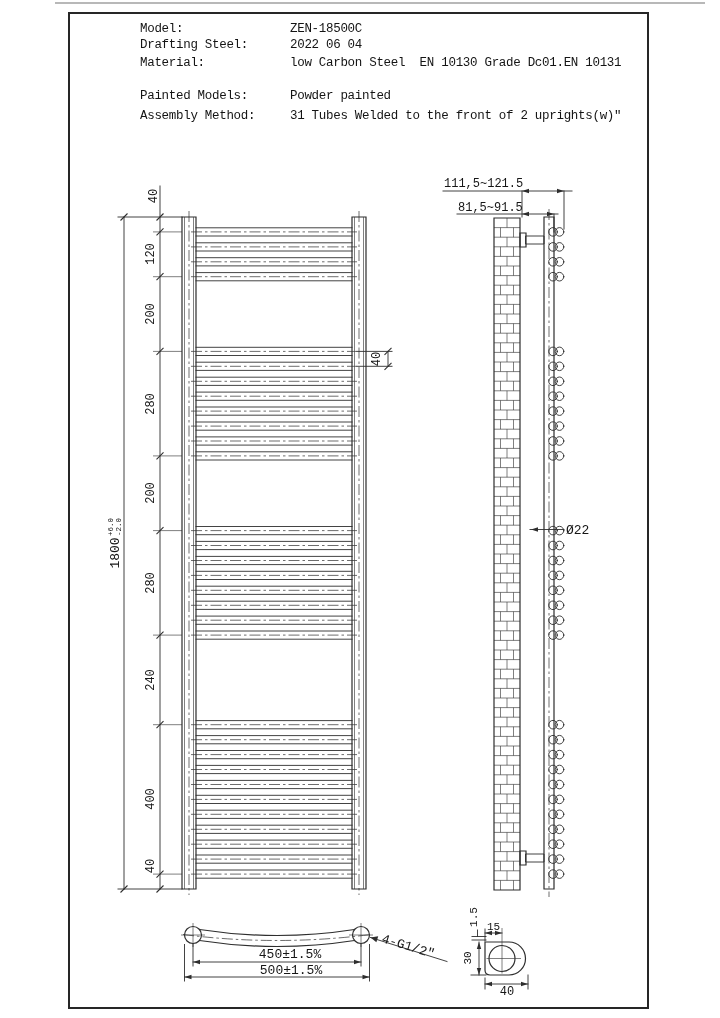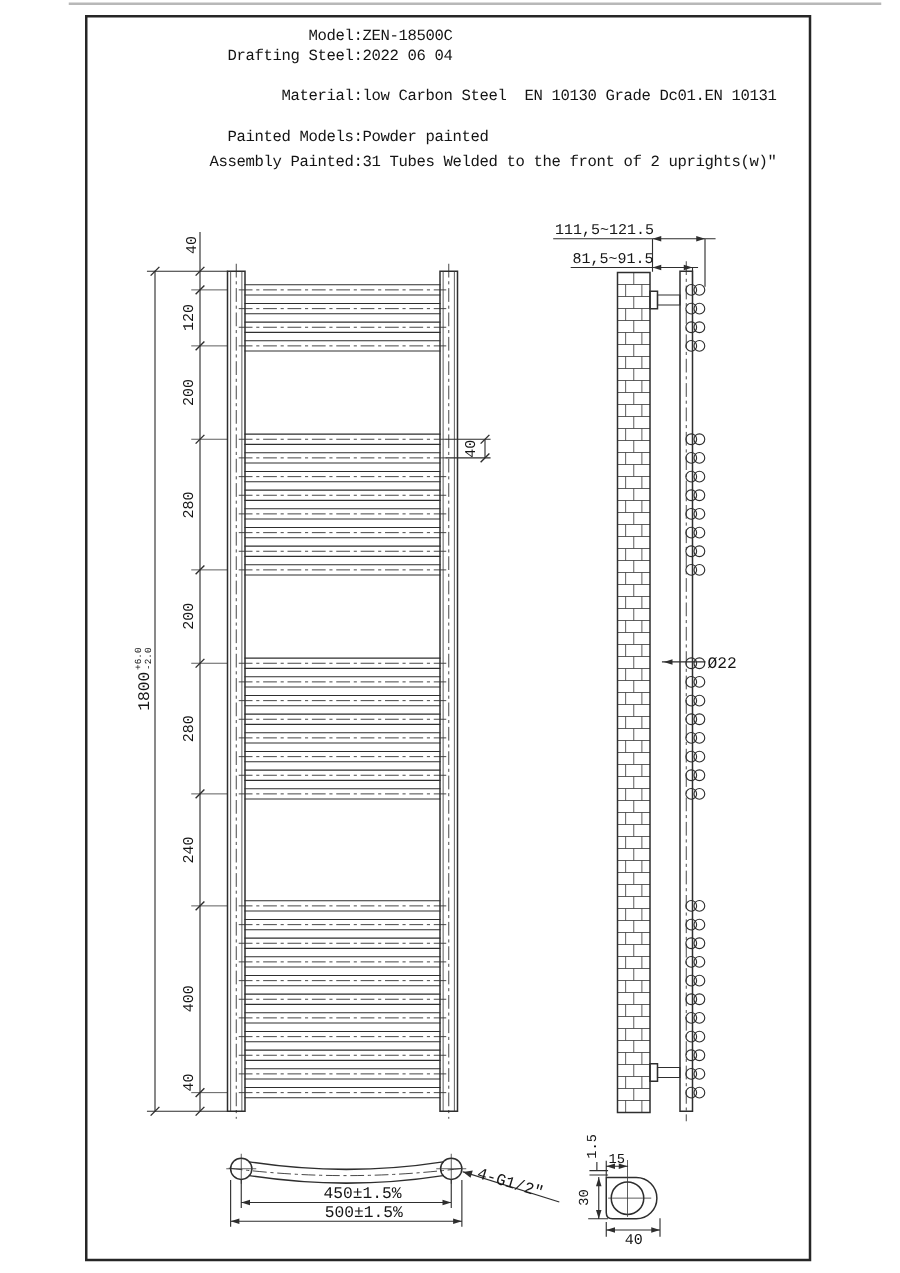--- a/index.html
+++ b/index.html
@@ -1,25 +1,25 @@
 <!DOCTYPE html>
 <html><head>
 <meta charset="utf-8">
 <style>
   html,body{margin:0;padding:0;background:#e8e8e8;}
   .page{position:relative;width:720px;height:1018px;background:#ffffff;overflow:hidden;
-        font-family:"Liberation Mono","DejaVu Sans Mono",monospace;text-align:right;}
+        font-family:"Liberation Mono","DejaVu Sans Mono",monospace;}
   .scan-line{position:absolute;left:55px;top:2px;width:650px;height:2px;background:#b8b8b8;}
   .frame{position:absolute;left:68px;top:12px;width:577px;height:993px;border:2px solid #262626;}
   .specs{position:absolute;left:133px;top:21px;width:505px;color:#141414;
          font-size:12.5px;letter-spacing:-0.3px;line-height:16px;}
   .srow{display:flex;white-space:pre;}
   .srow .lab{width:150px;margin-left:7px;flex:none;}
   .srow.full{margin-left:0;}
-  .mt2{margin-top:16px;} .mt5{margin-top:17px;} .mt4{margin-top:4px;}
+  .mt2{margin-top:2px;} .mt5{margin-top:17px;} .mt4{margin-top:4px;}
   svg.drawing{position:absolute;left:0;top:0;}
   .ln{stroke:#2e2e2e;stroke-width:1.2;fill:none;stroke-linecap:square;}
   .md{stroke:#2e2e2e;stroke-width:0.9;fill:none;stroke-linecap:square;}
   .tn{stroke:#3a3a3a;stroke-width:0.65;fill:none;}
   .cl{stroke:#2e2e2e;stroke-width:0.7;fill:none;stroke-dasharray:11 3 2.5 3;}
   .tk{stroke:#2e2e2e;stroke-width:1.1;fill:none;}
   .ar{fill:#2e2e2e;stroke:none;}
   text{fill:#161616;font-family:"Liberation Mono","DejaVu Sans Mono",monospace;}
   .d11{font-size:11px;} .d12{font-size:12px;} .d13{font-size:13px;} .d7{font-size:7.5px;}
 </style>
@@ -28,21 +28,21 @@
 
 <div class="page">
   <div class="scan-line"></div>
   <div class="frame"></div>
 
   <div class="specs">
     <div class="srow"><span class="lab">Model:</span><span class="val">ZEN-18500C</span></div>
     <div class="srow"><span class="lab">Drafting Steel:</span><span class="val">2022 06 04</span></div>
     <div class="srow mt2"><span class="lab">Material:</span><span class="val">low Carbon Steel  EN 10130 Grade Dc01.EN 10131</span></div>
     <div class="srow mt5"><span class="lab">Painted Models:</span><span class="val">Powder painted</span></div>
-    <div class="srow mt4"><span class="lab">Assembly Painted:</span><span class="val">31 Tubes Welded to the front of 2 uprights(w)″</span></div>
+    <div class="srow mt4"><span class="lab">Assembly Method:</span><span class="val">31 Tubes Welded to the front of 2 uprights(w)″</span></div>
   </div>
 
   <svg class="drawing" width="720" height="1018" viewBox="0 0 720 1018">
 
     <g id="gen">
         <path d="M196,227.8 H352 M196,236.0 H352" class="md"></path>
         <path d="M191,231.9 H357" class="cl"></path>
         <circle cx="553" cy="231.9" r="4.3" class="md"></circle>
         <circle cx="559.5" cy="231.9" r="4.3" class="md"></circle>
         <path d="M196,242.8 H352 M196,251.0 H352" class="md"></path>

